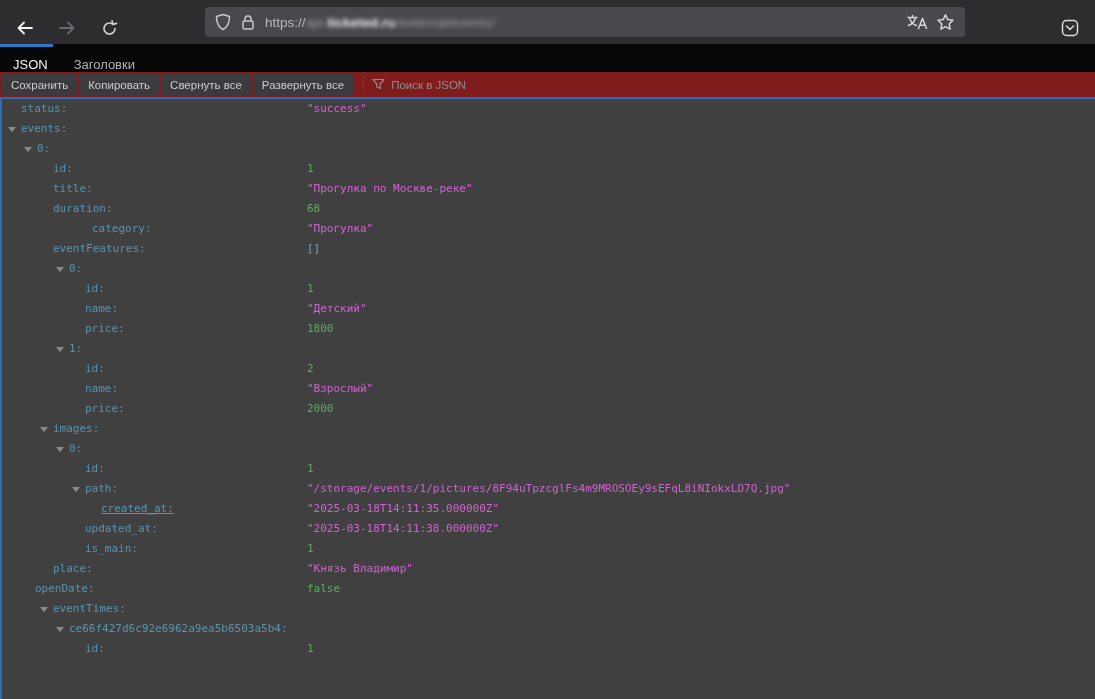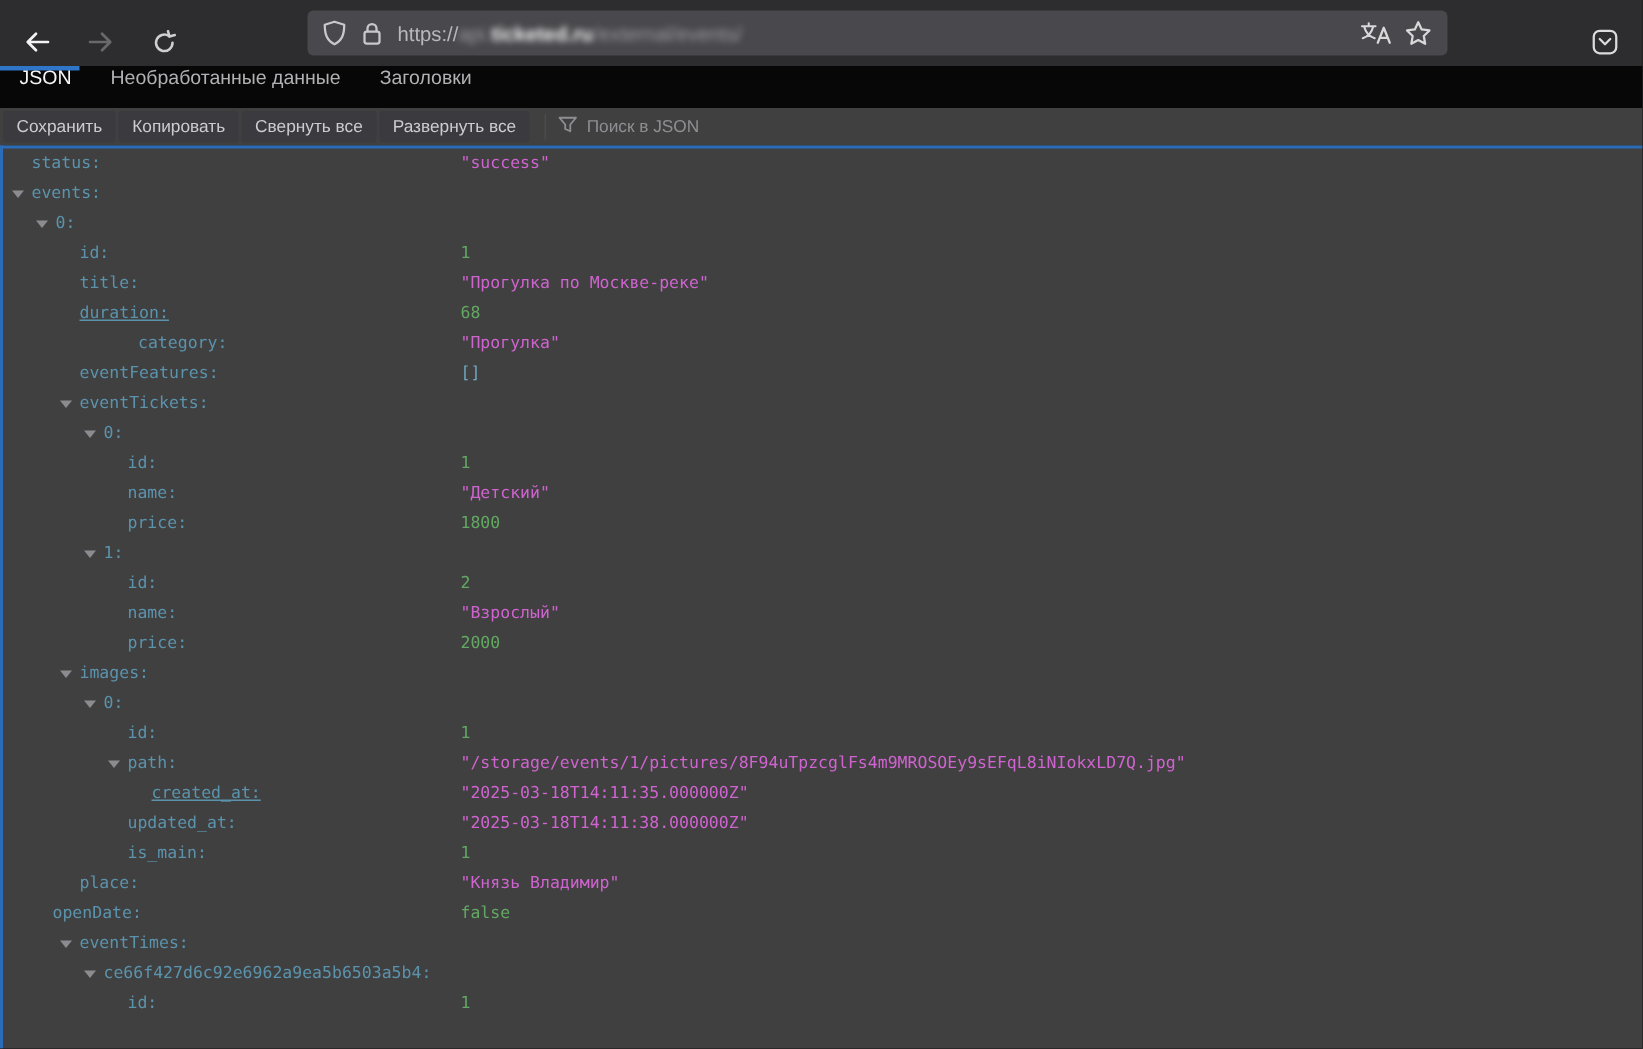--- a/index.html
+++ b/index.html
@@ -20,28 +20,28 @@
   .url-text { font-size:13.5px; color:#b9b9bd; white-space:nowrap; display:flex; align-items:center; }
   .url-text .blur-dim  { filter:blur(2.2px); color:#9a9a9e; }
   .url-text .blur-dom  { filter:blur(2.2px); color:#f0f0f2; font-weight:bold; }
   .url-spacer { flex:1; }
   .chrome .right-ic { margin-left:8px; display:flex; align-items:center; }
   .pocket-wrap { position:absolute; right:8px; top:11px; }
 
   
   .tabstrip { position:absolute; left:0; top:44px; width:1095px; height:28px;
               background:#070708; display:flex; align-items:center; }
-  .tab { height:28px; display:flex; align-items:flex-start; padding:0 13px;
+  .tab { height:28px; display:flex; align-items:flex-end; padding:0 13px;
          font-size:13px; color:#b1b1b3; position:relative; }
   .tab.active { color:#f5f5f7; }
   .tab-indicator { position:absolute; left:0; top:0; height:3px; background:#2f76c9; }
 
   
   .jtoolbar { position:absolute; left:0; top:72px; width:1095px; height:25px;
-              background:#404040; display:flex; align-items:center; }
+              background:#7f1d1d; display:flex; align-items:center; }
   .jbtn { background:#3a3a3f; color:#cdcdd0; font-size:11.5px; height:21px;
           display:flex; align-items:center; padding:0 9px; margin-left:2px;
           border-radius:2px; }
   .jsep { width:1px; height:17px; background:#4a4a4f; margin:0 8px 0 10px; }
   .jsearch { display:flex; align-items:center; color:#8f8f93; font-size:11.5px; gap:6px; }
 
   
   .viewer { position:absolute; left:0; top:97px; width:1095px; height:602px;
             background:#404040; border-top:2px solid #2b6cb8; border-left:2px solid #2b6cb8;
             overflow:hidden; }
@@ -127,23 +127,20 @@
       </span>
     </div>
   </div>
 
   <div class="tabstrip">
     <div class="tab-indicator" style="width:53px"></div>
     <div class="tab active">
         <span>JSON</span>
       </div>
     <div class="tab">
-        <span>Необработанные данные</span>
-      </div>
-    <div class="tab">
         <span>Заголовки</span>
       </div>
   </div>
 
   <div class="jtoolbar">
     <div class="jbtn">Сохранить</div>
     <div class="jbtn">Копировать</div>
     <div class="jbtn">Свернуть все</div>
     <div class="jbtn">Развернуть все</div>
     <div class="jsep"></div>
@@ -173,34 +170,30 @@
         </div>
         <div class="jrow">
           <span class="jkey" style="left: 51px;">id:</span>
           <span class="jval number">1</span>
         </div>
         <div class="jrow">
           <span class="jkey" style="left: 51px;">title:</span>
           <span class="jval string">"Прогулка по Москве-реке"</span>
         </div>
         <div class="jrow">
-          <span class="jkey" style="left: 51px; text-decoration: underline;">duration:</span>
+          <span class="jkey" style="left: 51px;">duration:</span>
           <span class="jval number">68</span>
         </div>
         <div class="jrow">
           <span class="jkey" style="left: 51px; margin-left: 39px;">category:</span>
           <span class="jval string">"Прогулка"</span>
         </div>
         <div class="jrow">
           <span class="jkey" style="left: 51px;">eventFeatures:</span>
           <span class="jval array">[]</span>
-        </div>
-        <div class="jrow">
-          <span class="twisty" style="left: 38px;"></span>
-          <span class="jkey" style="left: 51px;">eventTickets:</span>
         </div>
         <div class="jrow">
           <span class="twisty" style="left: 54px;"></span>
           <span class="jkey" style="left: 67px;">0:</span>
         </div>
         <div class="jrow">
           <span class="jkey" style="left: 83px;">id:</span>
           <span class="jval number">1</span>
         </div>
         <div class="jrow">

